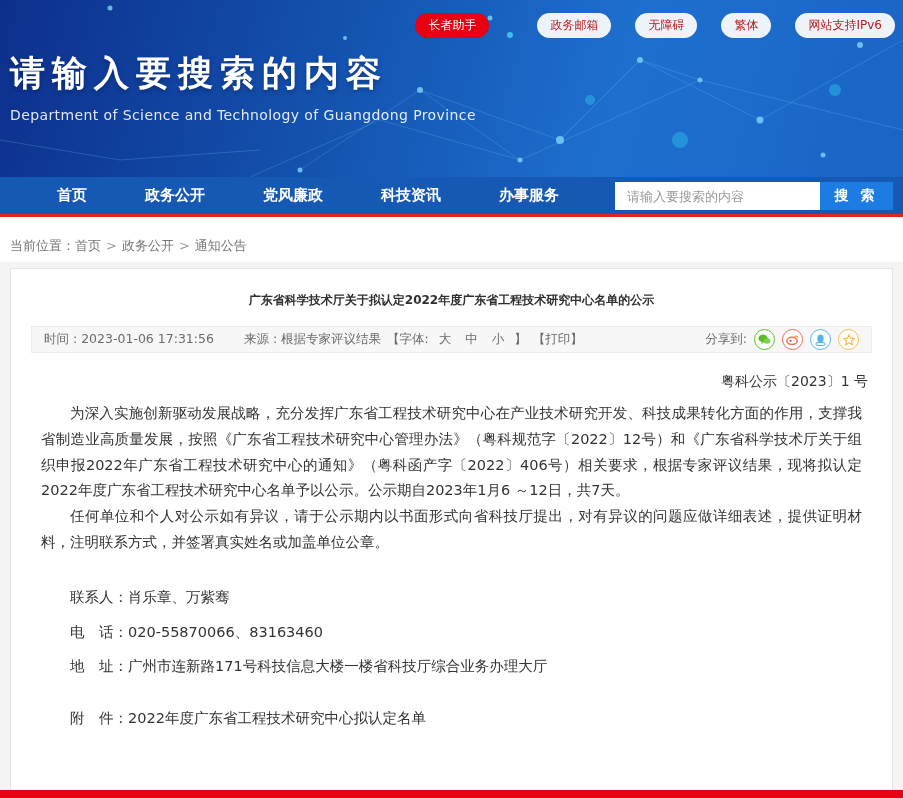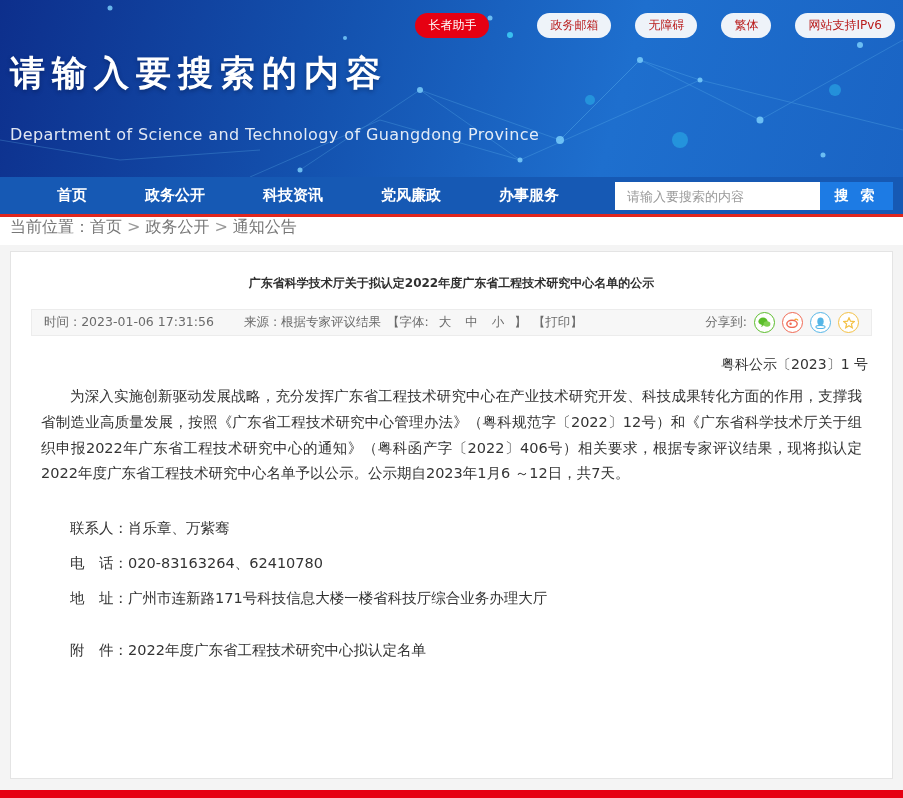--- a/index.html
+++ b/index.html
@@ -10,34 +10,34 @@
   .banner { position:relative; height:177px;
     background:linear-gradient(105deg,#0d2f8c 0%,#1453b0 38%,#1e6fce 68%,#1a64c4 100%); overflow:hidden; }
   .banner svg.deco { position:absolute; inset:0; width:100%; height:100%; }
   .topbar { position:absolute; top:13px; right:8px; display:flex; gap:24px; align-items:flex-end; z-index:3; }
   .pill { font-size:12px; padding:4px 13px; border-radius:13px; background:#eef3f9; color:#b91c1c;
     cursor:pointer; white-space:nowrap; }
   .pill.red { background:#e60012; color:#fff; }
   .notify-dot { width:6px; height:6px; border-radius:50%; background:#39c0f0; margin-left:-6px; margin-top:-14px; }
   .logo { position:absolute; left:10px; top:50px; z-index:3; color:#fff; }
   .logo .cn { font-size:35px; font-weight:bold; letter-spacing:7px; text-shadow:0 2px 4px rgba(0,20,60,.4); }
-  .logo .en { font-size:16px; margin-top:28px; color:rgba(255,255,255,.88); letter-spacing:.4px; }
+  .logo .en { font-size:14px; margin-top:10px; color:rgba(255,255,255,.88); letter-spacing:.4px; }
 
   
   .nav { height:40px; background:#1659b4; display:flex; align-items:center; border-bottom:3px solid #e0261e; position:relative; }
   .nav-items { display:flex; align-items:center; height:100%; padding-left:28px; }
   .nav-item { color:#fff; font-size:15px; font-weight:bold; padding:0 29px; height:100%; display:flex; align-items:center; cursor:pointer; }
   .searchbox { position:absolute; right:10px; top:5px; display:flex; height:28px; }
   .searchbox input { width:205px; border:none; outline:none; padding:0 12px; font-size:13px; color:#333; background:#fff; }
   .searchbox input::placeholder { color:#9a9a9a; }
   .search-btn { width:73px; background:#1d7be4; color:#fff; font-size:14px; font-weight:bold; border:none;
     letter-spacing:4px; cursor:pointer; }
 
   
-  .breadcrumb { background:#fff; padding:0 10px 7px; font-size:16px; color:#777; }
+  .breadcrumb { background:#fff; padding:20px 10px 7px; font-size:13px; color:#777; }
   .breadcrumb a { color:#777; text-decoration:none; cursor:pointer; }
   .crumb-sep { margin:0 5px; color:#999; }
 
   
   .card { margin:6px 10px 0; background:#fff; border:1px solid #e4e4e4; padding-bottom:34px; min-height:528px; }
   .art-title { text-align:center; font-size:12px; font-weight:bold; color:#2f2f2f; padding:23px 30px 17px; }
   .meta { margin:0 20px; background:#f7f7f7; border:1px solid #ececec; height:27px; display:flex;
     align-items:center; justify-content:space-between; padding:0 12px; font-size:12.5px; color:#6b6b6b; }
   .meta-left { display:flex; align-items:center; gap:6px; white-space:nowrap; }
   .meta-left .gap { width:18px; }
@@ -104,22 +104,22 @@
     <div class="logo">
       <div class="cn">请输入要搜索的内容</div>
       <div class="en">Department of Science and Technology of Guangdong Province</div>
     </div>
   </div>
 
   <div class="nav">
     <div class="nav-items">
       <span class="nav-item">首页</span>
       <span class="nav-item">政务公开</span>
+      <span class="nav-item">党风廉政</span>
       <span class="nav-item">科技资讯</span>
-      <span class="nav-item">党风廉政</span>
       <span class="nav-item">办事服务</span>
       <span class="nav-item">互动平台</span>
     </div>
     <div class="searchbox">
       <input type="text" placeholder="请输入要搜索的内容" style="">
       <button class="search-btn">搜 索</button>
     </div>
   </div>
 
   <div class="breadcrumb">
@@ -168,24 +168,25 @@
               <path d="M6 0.8 L7.5 4.2 L11.2 4.6 L8.4 7 L9.3 10.8 L6 8.8 L2.7 10.8 L3.6 7 L0.8 4.6 L4.5 4.2 Z" fill="none" stroke="#f4c145" stroke-width="1.2"></path>
             </svg>
         </span>
       </div>
     </div>
 
     <div class="doc-no">粤科公示〔2023〕1 号</div>
 
     <div class="body-text">
       <p class="para">为深入实施创新驱动发展战略，充分发挥广东省工程技术研究中心在产业技术研究开发、科技成果转化方面的作用，支撑我省制造业高质量发展，按照《广东省工程技术研究中心管理办法》（粤科规范字〔2022〕12号）和《广东省科学技术厅关于组织申报2022年广东省工程技术研究中心的通知》（粤科函产字〔2022〕406号）相关要求，根据专家评议结果，现将拟认定2022年度广东省工程技术研究中心名单予以公示。公示期自2023年1月6 ～12日，共7天。</p>
+      <p class="para">任何单位和个人对公示如有异议，请于公示期内以书面形式向省科技厅提出，对有异议的问题应做详细表述，提供证明材料，注明联系方式，并签署真实姓名或加盖单位公章。</p>
 
       <div class="contacts">
         <div class="contact-line"><span>联系人：</span><span>肖乐章、万紫骞</span></div>
-        <div class="contact-line"><span>电　话：</span><span>020-83163264、62410780</span></div>
+        <div class="contact-line"><span>电　话：</span><span>020-55870066、83163460</span></div>
         <div class="contact-line"><span>地　址：</span><span>广州市连新路171号科技信息大楼一楼省科技厅综合业务办理大厅</span></div>
       </div>
 
       <div class="attach-line">
         <span>附　件：</span><span>2022年度广东省工程技术研究中心拟认定名单</span>
       </div>
     </div>
 
   </div>
 

